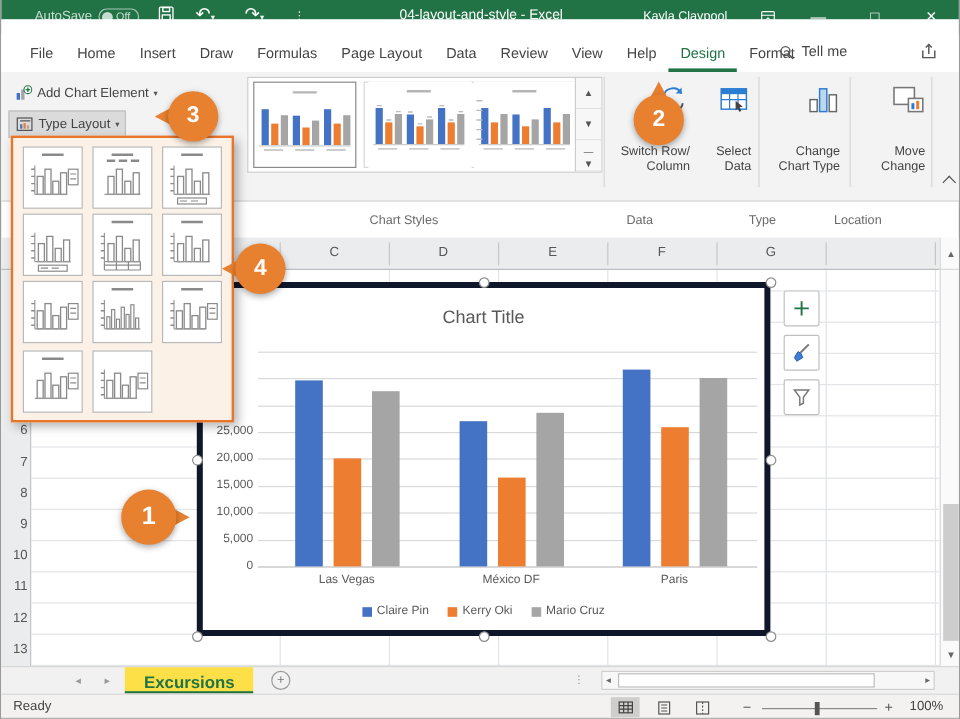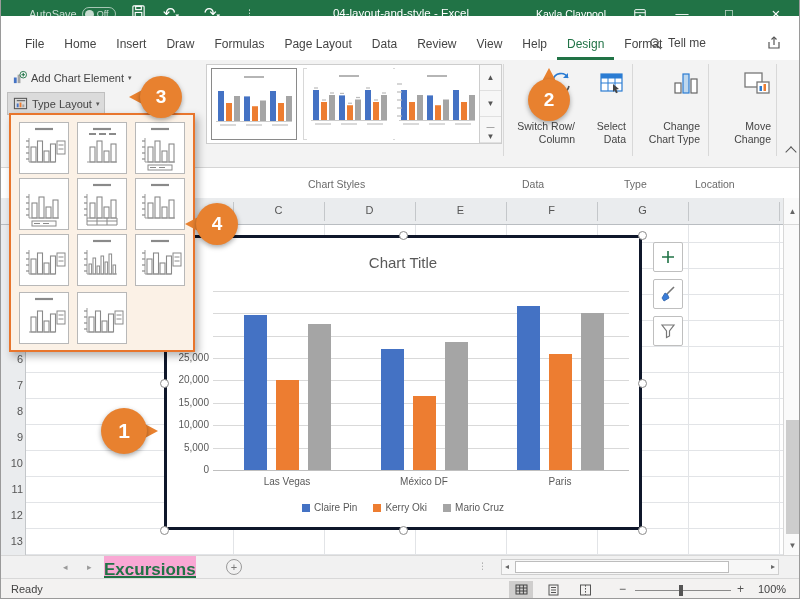--- a/index.html
+++ b/index.html
@@ -60,21 +60,21 @@
   .rowheaders { position:absolute; left:0; top:225px; width:25px; height:330px; background:#EAECEE; border-right:1px solid #C4C7CA; }
   .rowhead { position:absolute; left:0; width:22px; text-align:right; font-size:11px; color:#565656; }
   .gridarea { position:absolute; left:25px; top:225px; width:757px; height:330px; background:#fff; overflow:hidden; }
   .gl { position:absolute; background:#E2E4E7; }
   .scrollup { position:absolute; left:782px; top:198px; width:18px; height:27px; background:#FAFAFA; border-left:1px solid #D8D8D8; border-bottom:1px solid #D8D8D8; text-align:center; line-height:27px; font-size:8px; color:#666; }
   .vtrack { position:absolute; left:782px; top:225px; width:18px; height:312px; background:#FAFAFA; border-left:1px solid #D8D8D8; }
   .vthumb { position:absolute; left:784px; top:420px; width:14px; height:114px; background:#CDCDCD; }
   .scrolldn { position:absolute; left:782px; top:537px; width:18px; height:18px; background:#FAFAFA; border-left:1px solid #D8D8D8; text-align:center; line-height:18px; font-size:8px; color:#666; }
 
   
-  .chart { position:absolute; left:163px; top:235px; width:478px; height:295px; background:#fff; border:3px solid #0f172a; z-index:5; }
+  .chart { position:absolute; left:163px; top:235px; width:478px; height:295px; background:#fff; border:5px solid #0f172a; z-index:5; }
   .handle { position:absolute; width:9px; height:9px; border-radius:50%; background:#fff; border:1px solid #8C8C8C; z-index:6; }
   .ctitle { position:absolute; left:0; top:16px; width:100%; text-align:center; font-size:15px; color:#595959; }
   .cgl { position:absolute; left:46px; width:416px; height:1px; background:#D9D9D9; }
   .caxis { position:absolute; left:46px; width:416px; height:1px; background:#BFBFBF; }
   .ytick { position:absolute; left:2px; width:40px; text-align:right; font-size:10px; color:#595959; }
   .bar { position:absolute; }
   .xlabel { position:absolute; width:90px; text-align:center; font-size:10px; color:#595959; top:238px; }
   .legend { position:absolute; left:0; top:264px; width:100%; display:flex; justify-content:center; gap:16px; font-size:10px; color:#595959; }
   .legend .li { display:flex; align-items:center; gap:4px; }
   .sw { width:8px; height:8px; display:inline-block; }
@@ -84,21 +84,21 @@
   .qlpanel { position:absolute; left:8px; top:113px; width:186px; height:239px; background:#FBF1E6; border:2px solid #E8752C; box-shadow:3px 4px 8px rgba(0,0,0,.3); z-index:12; }
   .qlitem { position:absolute; width:50px; height:52px; background:#fff; border:1px solid #B8B8B8; display:flex; align-items:center; justify-content:center; }
 
   
   .callout { position:absolute; border-radius:50%; background:#E8812F; color:#fff; font-weight:bold; display:flex; align-items:center; justify-content:center; z-index:20; box-shadow:0 2px 5px rgba(0,0,0,.35); }
   .ctail { position:absolute; width:0; height:0; z-index:19; }
 
   
   .sheetrow { position:absolute; left:0; top:555px; width:800px; height:23px; background:#F1F1F1; border-top:1px solid #D8D8D8; font-size:11px; }
   .tabnav { position:absolute; top:6px; color:#9a9a9a; font-size:9px; }
-  .sheettab { position:absolute; left:103px; top:0; height:22px; background:#f9a8d4; border-bottom:2px solid #217346; color:#217346; font-weight:bold; padding:4px 0; font-size:17px; }
+  .sheettab { position:absolute; left:103px; top:0; height:22px; background:#fde047; border-bottom:2px solid #217346; color:#217346; font-weight:bold; padding:4px 16px; font-size:14px; }
   .addsheet { position:absolute; left:225px; top:3px; width:16px; height:16px; border:1px solid #9a9a9a; border-radius:50%; color:#777; text-align:center; line-height:14px; font-size:11px; }
   .hscroll { position:absolute; left:500px; top:3px; width:278px; height:16px; background:#F7F7F7; border:1px solid #CFCFCF; }
   .hthumb { position:absolute; left:13px; top:1px; width:214px; height:12px; background:#fff; border:1px solid #BDBDBD; }
   .harrow { position:absolute; top:2px; font-size:8px; color:#666; }
   .hgrip { position:absolute; left:477px; top:5px; color:#999; font-size:9px; }
 
   .statusbar { position:absolute; left:0; top:578px; width:800px; height:21px; background:#F3F2F1; border-top:1px solid #D8D8D8; font-size:11px; color:#444; }
   .ready { position:absolute; left:10px; top:4px; }
   .viewbtn { position:absolute; top:2px; width:24px; height:17px; display:flex; align-items:center; justify-content:center; }
   .viewbtn.sel { background:#CFCECD; }

